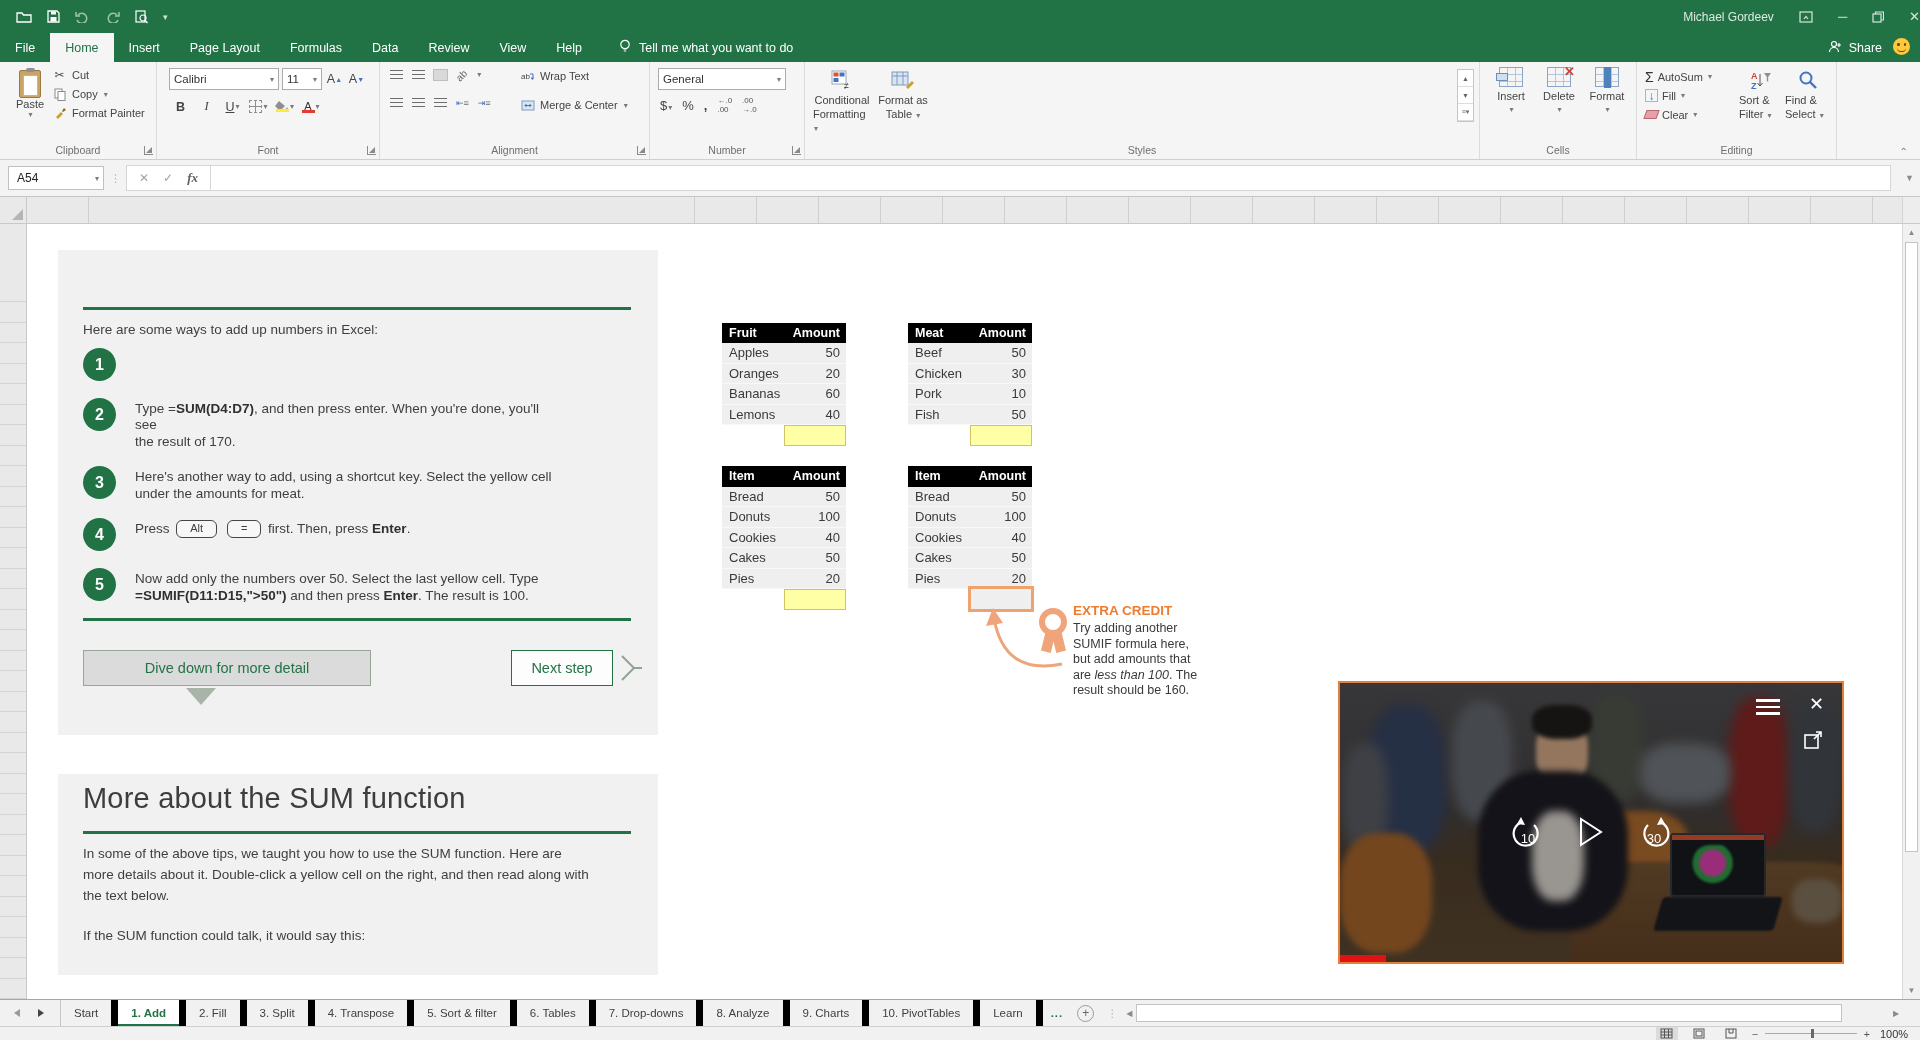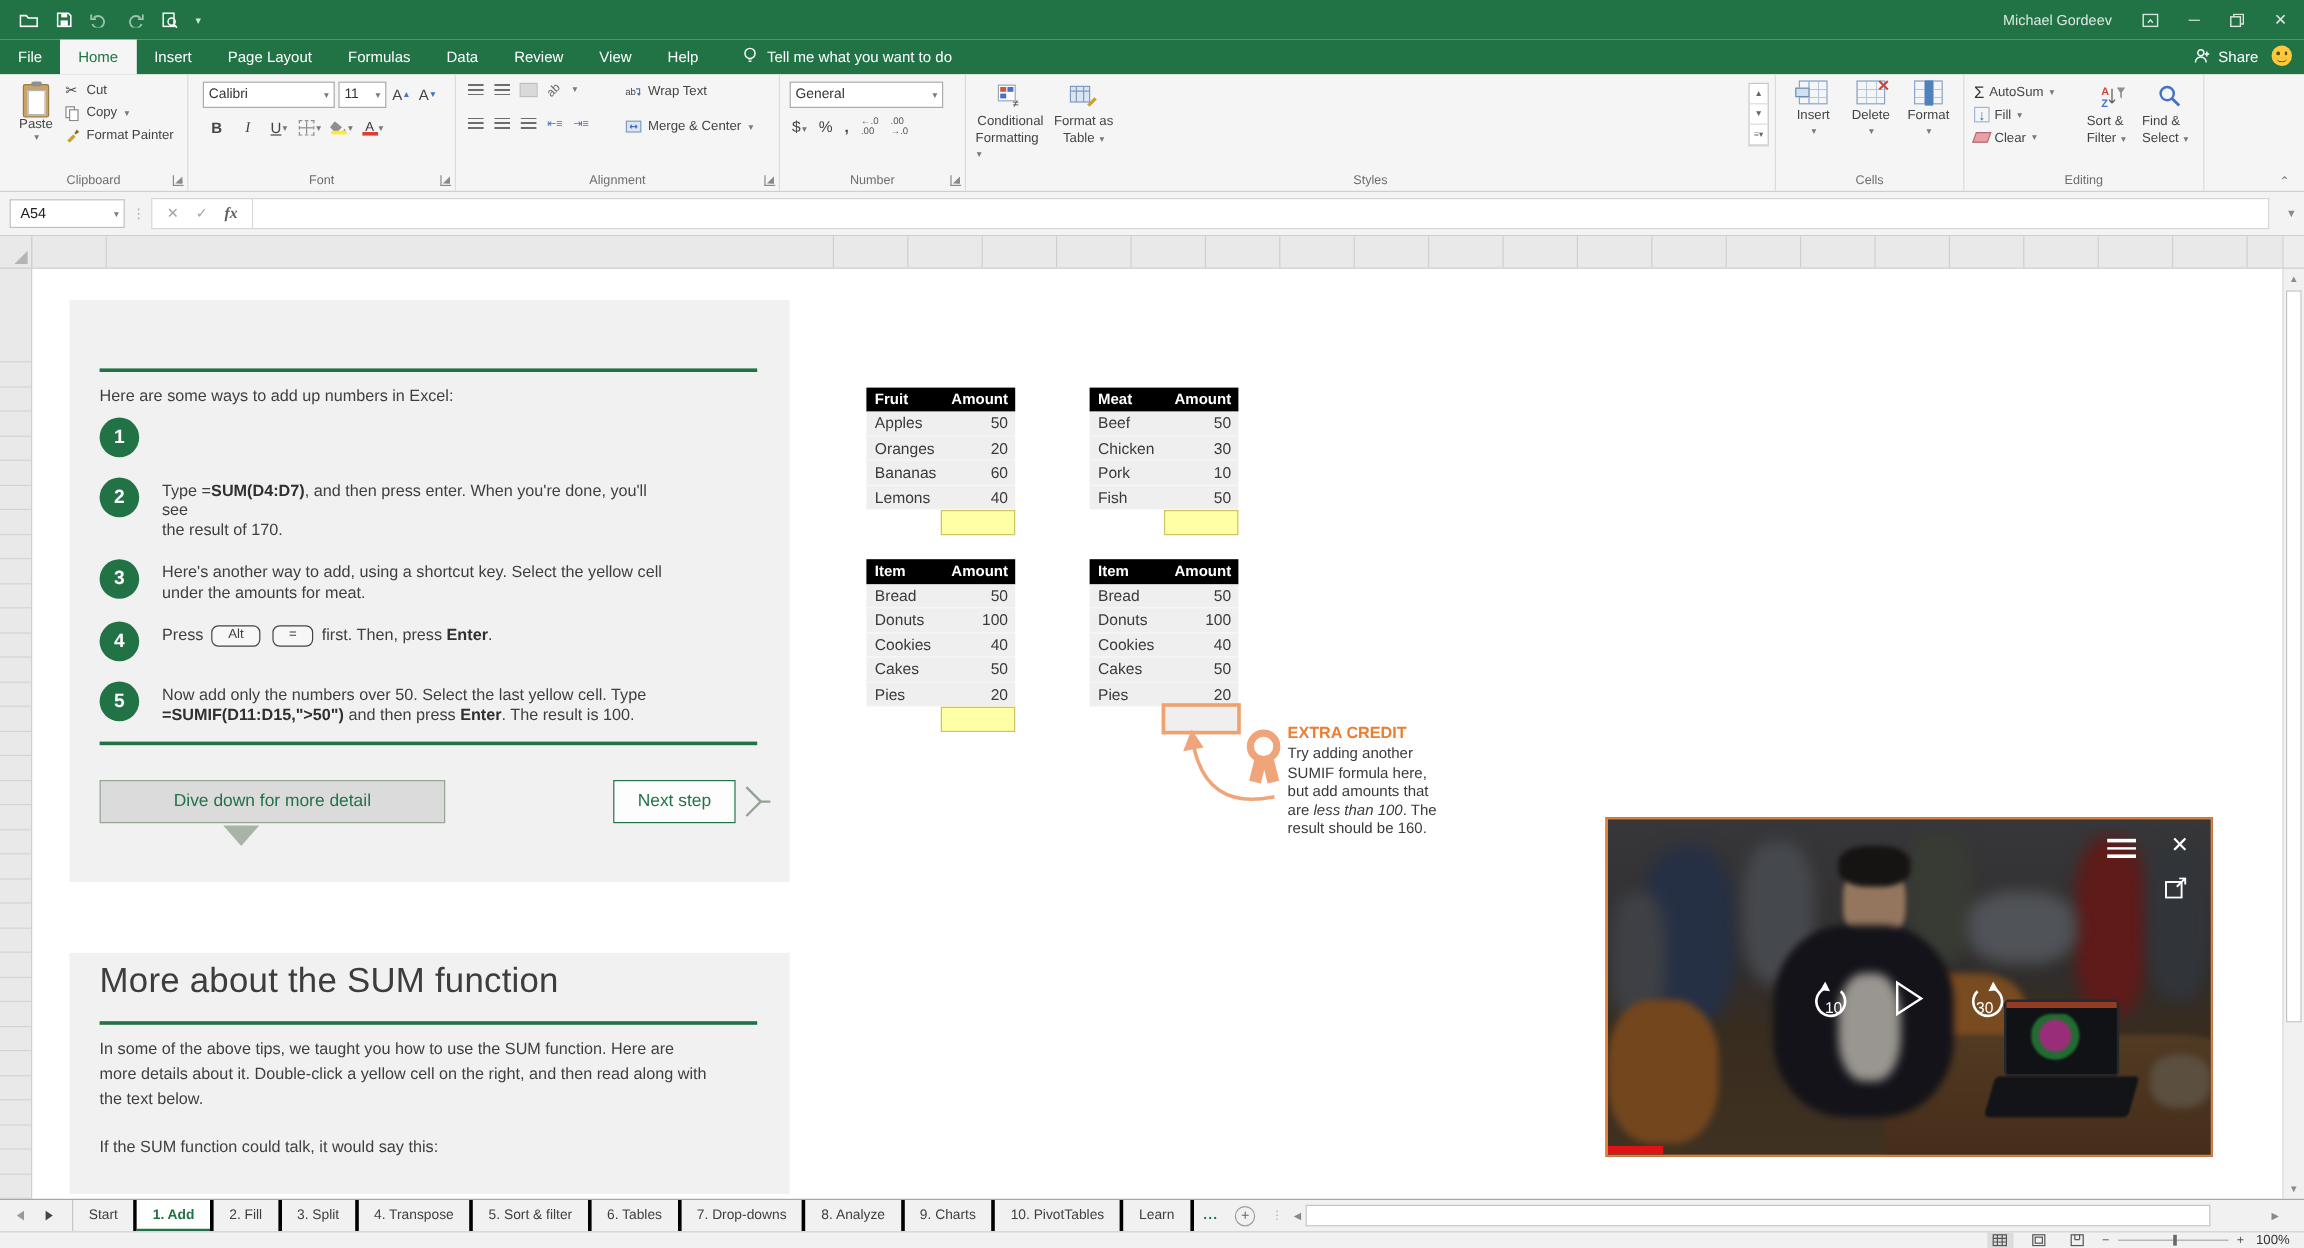--- a/index.html
+++ b/index.html
@@ -6,21 +6,21 @@
 html,body{width:1920px;height:1040px;overflow:hidden}
 body{font-family:"Liberation Sans",sans-serif;background:#fff;position:relative;color:#3f3f3f}
 #app{position:absolute;inset:0}
 
 
 .titlebar{position:absolute;left:0;top:0;width:1920px;height:33px;background:#217346;color:#fff;display:flex;align-items:center}
 .qat{display:flex;align-items:center;gap:15px;margin-left:16px}
 .qat svg{display:block}
 .qat .caret{font-size:9px;color:#cfe3d6}
 .win-title{position:absolute;left:0;right:0;text-align:center;font-size:12.5px;color:#e9f1ec;pointer-events:none}
-.win-right{margin-left:auto;display:flex;align-items:center;gap:25px;margin-right:14px;z-index:2}
+.win-right{margin-left:auto;display:flex;align-items:center;gap:25px;z-index:2}
 .win-user{font-size:12px;color:#dce9e1}
 .winbtn{color:#d8e6dd;font-size:13px;line-height:1;display:flex;align-items:center}
 
 
 .tabrow{position:absolute;left:0;top:33px;width:1920px;height:29px;background:#217346;display:flex;align-items:stretch}
 .rtabs{display:flex;align-items:stretch}
 .rtab{display:flex;align-items:center;padding:0 15px;font-size:12.5px;color:#fff;cursor:pointer}
 .rtab.active{background:#f5f5f5;color:#217346}
 .tellme{display:flex;align-items:center;gap:8px;margin-left:22px;color:#fff;font-size:12.5px}
 .share{margin-left:auto;display:flex;align-items:center;gap:7px;color:#fff;font-size:12.5px;margin-right:38px}
@@ -95,21 +95,21 @@
 .colfill{flex:1}
 .hsbcorner{width:18px;background:#ededed;border-left:1px solid #d4d4d4}
 .rowheads{position:absolute;left:0;top:224px;width:27px;height:775px;background:#e9e9e9;border-right:1px solid #c9c9c9;display:flex;flex-direction:column;overflow:hidden}
 .rowh{height:20.5px;flex:0 0 auto;border-bottom:1px solid #d4d4d4;display:flex;align-items:flex-end;justify-content:center;font-size:10.5px;color:#5c5c5c;padding-bottom:3px}
 .rowh:first-child{height:78px}
 
 
 .gridc{position:absolute;left:27px;top:224px;width:1875px;height:775px;background:#fff;overflow:hidden}
 .panel{position:absolute;background:#f1f1f1}
 .p1{left:31px;top:26px;width:600px;height:485px}
-.p2{left:31px;top:570px;width:600px;height:201px}
+.p2{left:31px;top:550px;width:600px;height:201px}
 .ptitle{position:absolute;left:25px;font-size:29px;font-weight:300;color:#3d3d3d;letter-spacing:.2px}
 .prule{position:absolute;left:25px;width:548px;height:3px;background:#217346}
 .ptext{position:absolute;left:25px;font-size:13.5px;color:#3f3f3f;line-height:1.55}
 .steps{position:absolute;left:25px;top:98px;display:flex;flex-direction:column}
 .step{display:flex;align-items:flex-start;gap:19px;margin-bottom:16px;min-height:34px}
 .stepnum{flex:0 0 33px;width:33px;height:33px;border-radius:50%;background:#217346;color:#fff;font-size:16px;font-weight:bold;display:flex;align-items:center;justify-content:center}
 .steptext{font-size:13.5px;color:#3f3f3f;line-height:1.22;padding-top:3px;width:425px}
 .steptext b{color:#303030}
 kbd{display:inline-block;border:1.5px solid #454545;border-radius:6px;padding:1px 13px;font-size:11px;font-family:"Liberation Sans",sans-serif;background:#f7f7f7;margin:0 3px;position:relative;top:-1px}
 .btn{position:absolute;display:flex;align-items:center;justify-content:center;font-size:14.5px;color:#217346;cursor:pointer}
@@ -147,21 +147,21 @@
 .vsb .arr.up{top:0}.vsb .arr.dn{bottom:0}
 .vsb .thumb{position:absolute;left:2px;top:18px;width:13px;height:610px;background:#fff;border:1px solid #c4c4c4}
 .vfill{position:absolute;right:0;top:197px;width:18px;height:27px;background:#ededed;border-left:1px solid #d4d4d4;border-bottom:1px solid #c9c9c9}
 
 
 .tabsbar{position:absolute;left:0;top:999px;width:1920px;height:27px;background:#f1f1f1;border-top:1px solid #a6a6a6;display:flex;align-items:stretch;font-size:11.5px;color:#404040}
 .navarrs{display:flex;align-items:center;gap:18px;padding:0 16px 0 14px}
 .tri{width:0;height:0;border-top:4.5px solid transparent;border-bottom:4.5px solid transparent;cursor:pointer}
 .tri.l{border-right:6px solid #9a9a9a}.tri.r{border-left:6px solid #444}
 .sheettabs{display:flex;align-items:stretch}
-.stab{display:flex;align-items:center;padding:0 13px;border-right:3px solid #000000;cursor:pointer;white-space:nowrap}
+.stab{display:flex;align-items:center;padding:0 13px;border-right:7px solid #000000;cursor:pointer;white-space:nowrap}
 .stab:first-child{border-left:1px solid #c6c6c6}
 .stab.active{background:#fff;color:#217346;font-weight:bold;box-shadow:inset 0 -2px 0 #217346}
 .stmore{display:flex;align-items:center;color:#217346;font-weight:bold;padding:0 8px;letter-spacing:1px}
 .addsheet{display:flex;align-items:center;justify-content:center;margin:auto 6px;width:17px;height:17px;border:1px solid #9c9c9c;border-radius:50%;color:#666;font-size:12px;cursor:pointer}
 .tgrip{display:flex;align-items:center;color:#ababab;font-size:10px;letter-spacing:-1px;padding:0 7px}
 .hsb{position:relative;flex:1;margin:3px 18px 3px 0;background:#f1f1f1}
 .hsb .arr{position:absolute;top:0;bottom:0;width:12px;display:flex;align-items:center;justify-content:center;font-size:8px;color:#8a8a8a}
 .hsb .arr.l{left:0}.hsb .arr.r{right:0}
 .hsb .thumb{position:absolute;left:13px;right:60px;top:1px;bottom:1px;background:#fff;border:1px solid #c4c4c4}
 

